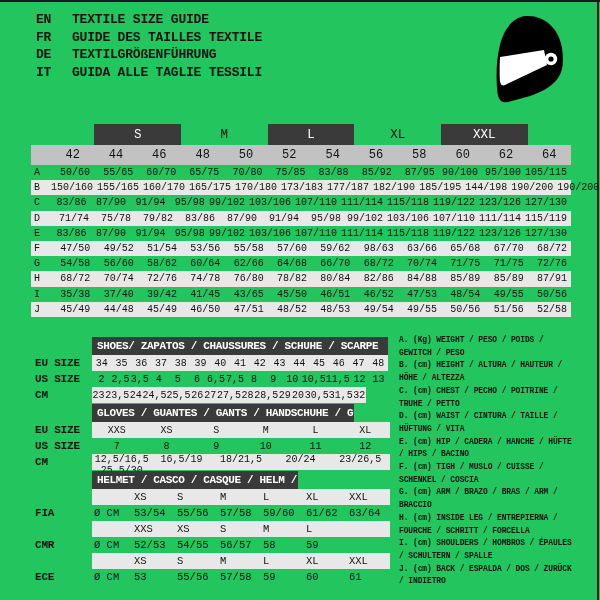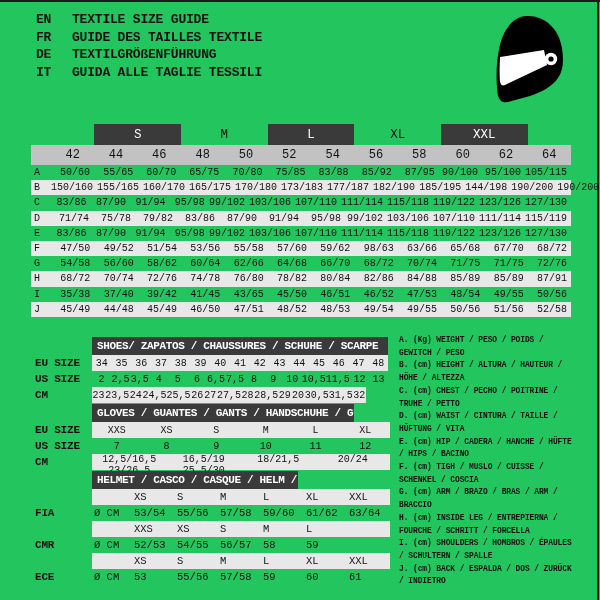--- a/index.html
+++ b/index.html
@@ -354,21 +354,21 @@
             <div class="cell-c">7</div>
             <div class="cell-c">8</div>
             <div class="cell-c">9</div>
             <div class="cell-c">10</div>
             <div class="cell-c">11</div>
             <div class="cell-c">12</div>
           </div>
         </div>
         <div class="sec-row">
           <div class="sec-label">CM</div>
-          <div class="band gray" style="width: 298px; grid-template-columns: repeat(4, 1fr);">
+          <div class="band gray" style="width: 298px; grid-template-columns: repeat(5, 1fr);">
             <div class="cell-c">12,5/16,5</div>
             <div class="cell-c">16,5/19</div>
             <div class="cell-c">18/21,5</div>
             <div class="cell-c">20/24</div>
             <div class="cell-c">23/26,5</div>
             <div class="cell-c">25,5/30</div>
           </div>
         </div>
       </div>
   </div>

